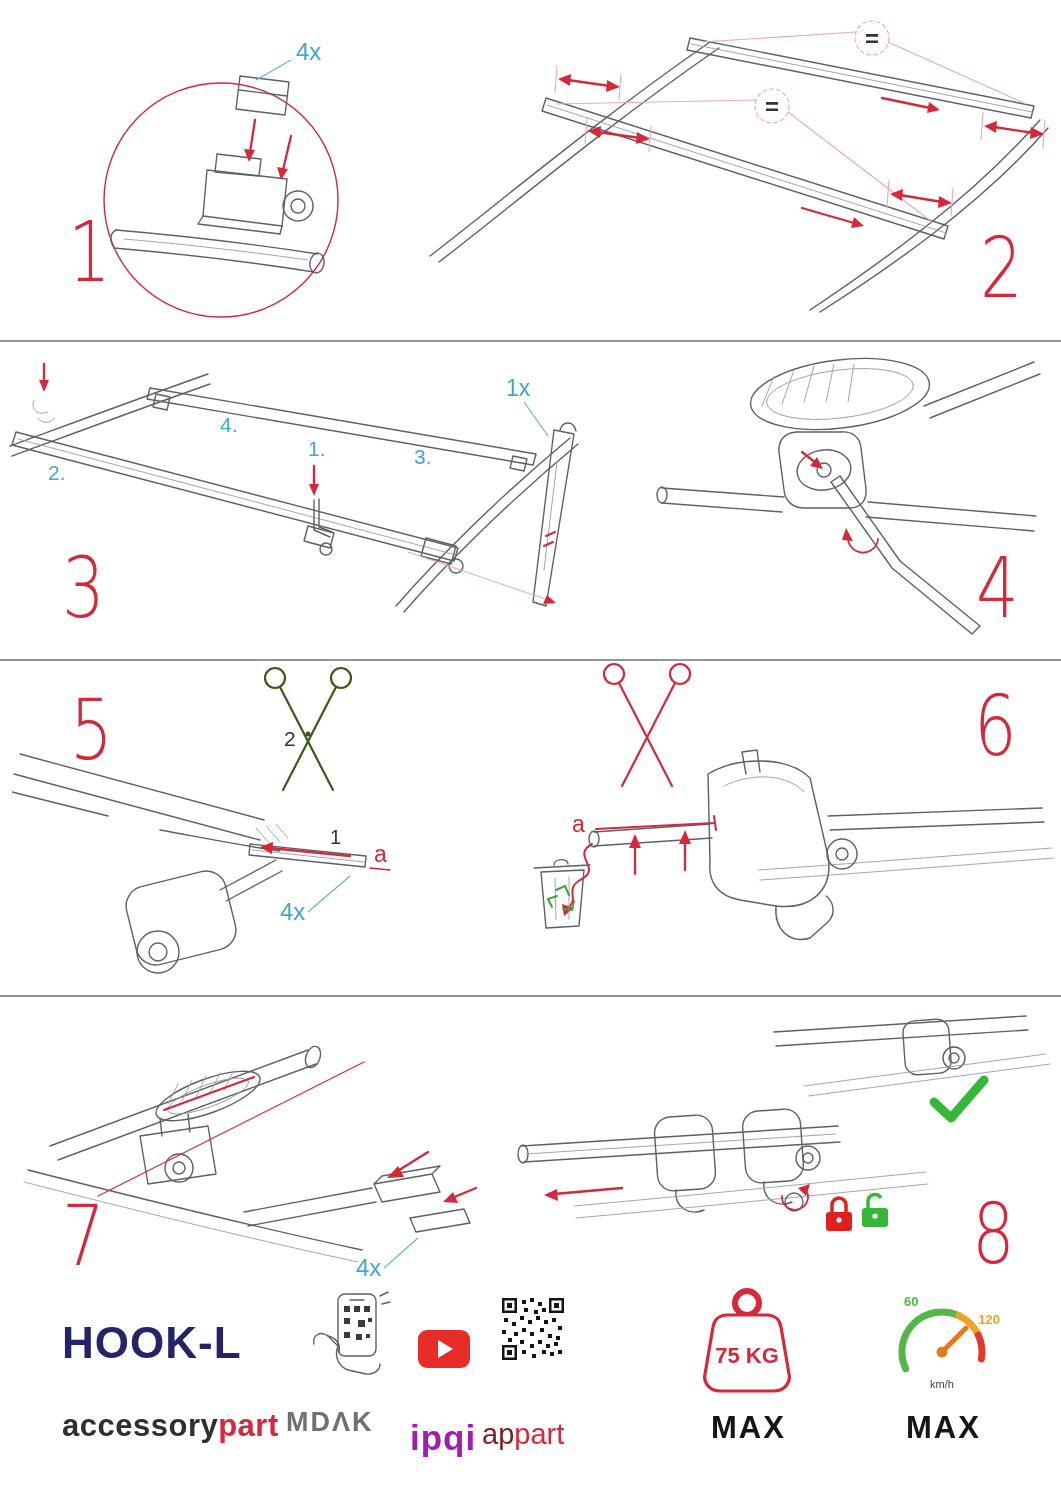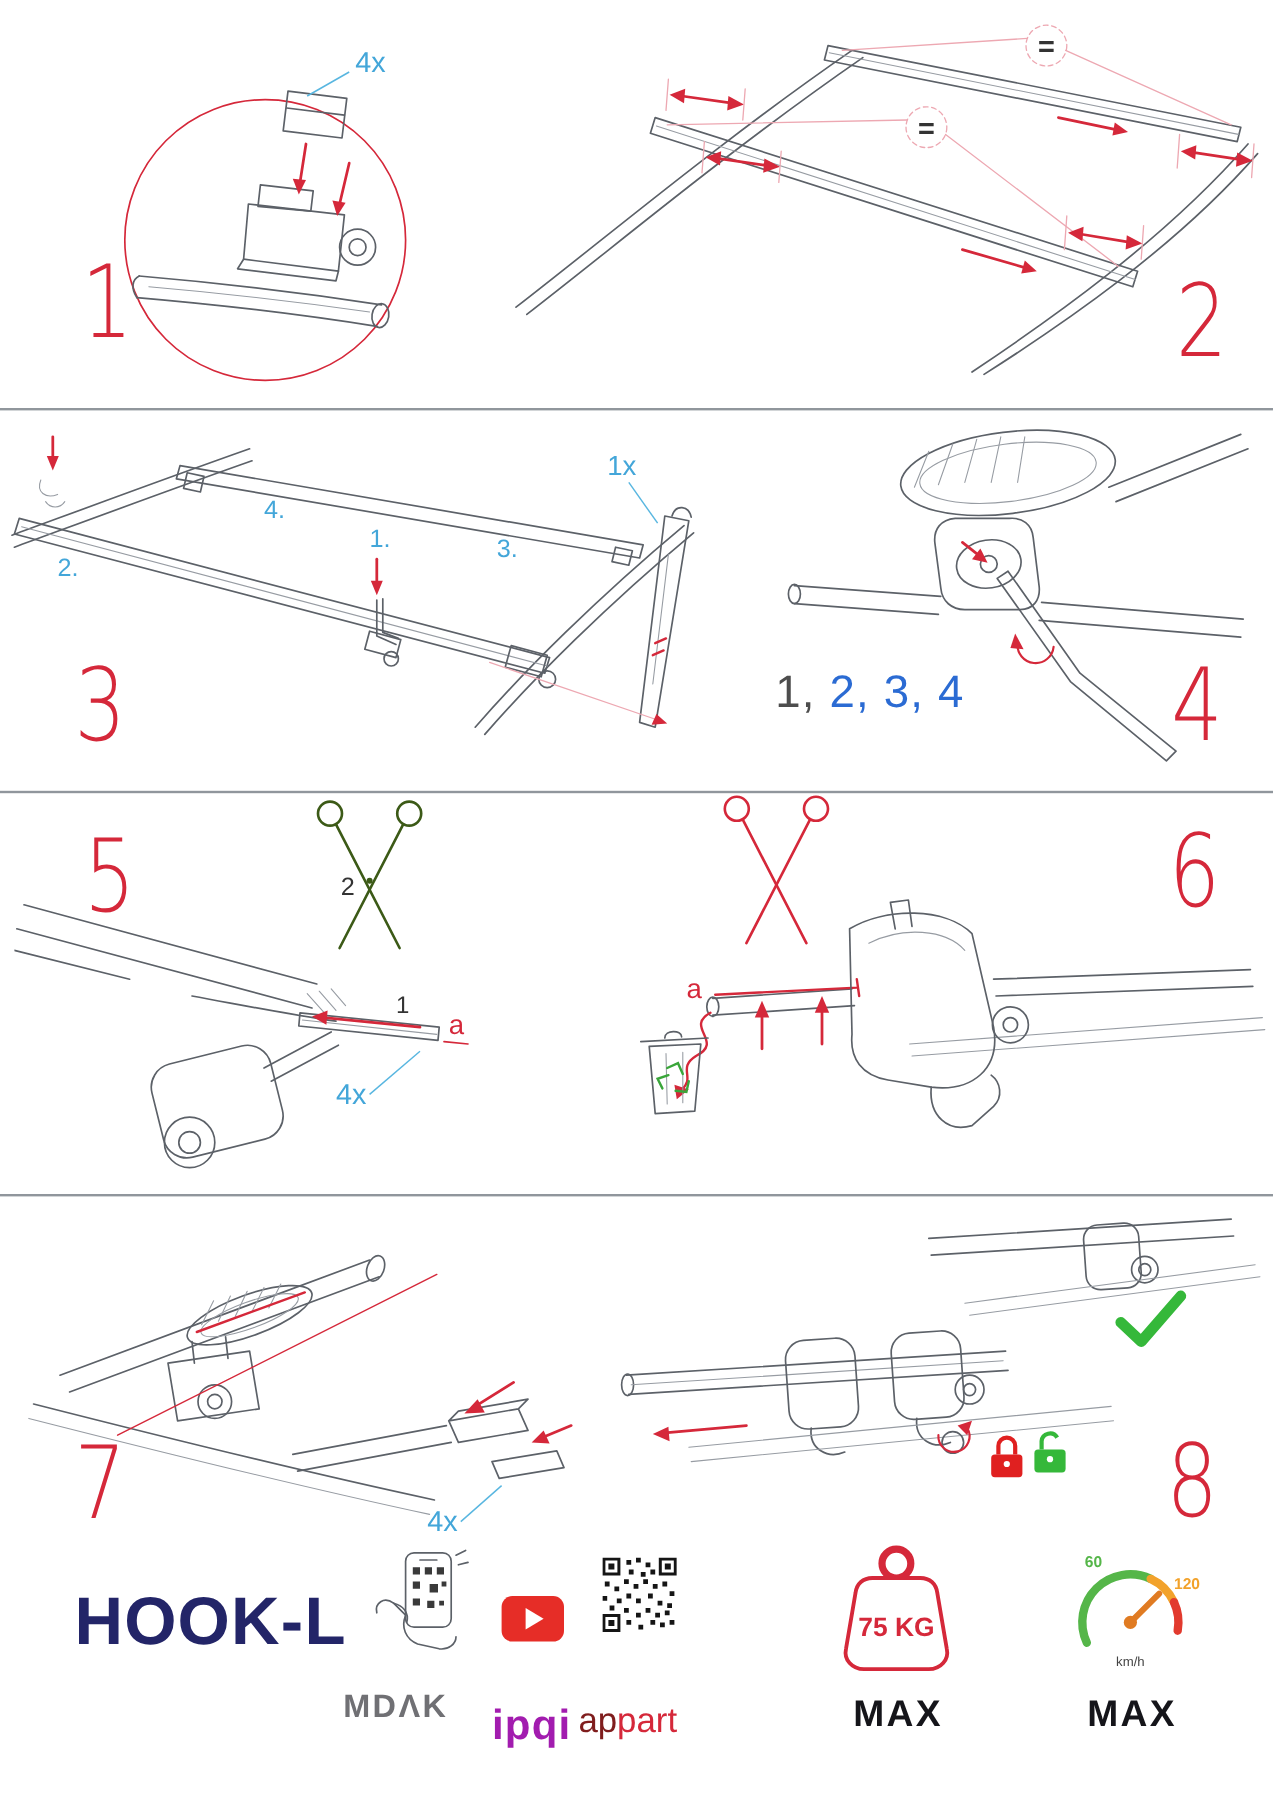--- a/index.html
+++ b/index.html
@@ -15,21 +15,21 @@
   .ink{stroke:#5c6168;fill:none;stroke-width:1.4;stroke-linecap:round;stroke-linejoin:round}
   .thin{stroke:#979ca3;fill:none;stroke-width:.9;stroke-linecap:round}
   .redln{stroke:#d5283a;fill:none;stroke-linecap:round}
   .pink{stroke:#eda8b2;fill:none;stroke-width:1.1;stroke-linecap:round}
   .redarrow{stroke:#d5283a;stroke-width:2.3;fill:none;stroke-linecap:round;stroke-linejoin:round}
   .redhead{fill:#d5283a;stroke:none}
   .blueln{stroke:#58b6e0;fill:none;stroke-width:1.2}
   .bluetext{fill:#43a6d9}
   .inktext{fill:#333}
   .footer-max{position:absolute;font-size:31px;letter-spacing:2px;color:#15151a;font-weight:700}
-  .hookl{position:absolute;font-size:56px;font-weight:700;color:#232568;letter-spacing:1px}
+  .hookl{position:absolute;font-size:44px;font-weight:700;color:#232568;letter-spacing:1px}
   .brand{position:absolute;font-size:31px;font-weight:700;letter-spacing:.5px}
   .brand .b1{color:#2e2e33}.brand .b2{color:#d5283a}
   .mdak{position:absolute;font-size:27px;font-weight:700;color:#707074;letter-spacing:2px}
   .ipqi{position:absolute;font-size:35px;font-weight:700;color:#a21caf;letter-spacing:1px}
   .apline{position:absolute;font-size:29px;font-weight:500}
   .apline .a1{color:#7f1d1d}.apline .a2{color:#d5283a}
   .yt{position:absolute;width:52px;height:38px;background:#e62d27;border-radius:9px;
       display:flex;align-items:center;justify-content:center}
   .yt .tri{width:0;height:0;border-top:9px solid transparent;border-bottom:9px solid transparent;
            border-left:15px solid #fff;margin-left:3px}
@@ -197,23 +197,20 @@
     </g>
     <g class="ink">
       <path d="M197 142 L258 228 L338 294 M206 136 L266 221 L346 286 M338 294 L346 286 M197 142 L206 136"></path>
     </g>
     <g>
       <path class="redln" stroke-width="1.8" d="M214 196 A 15 15 0 1 0 244 199"></path>
       <polygon class="redhead" points="212,188 208,200 219,201"></polygon>
     </g>
   </svg>
 
-  <div class="seqtext" style="left:646px;top:556px">
-    <span class="seq-first">1,</span><span class="seq-rest"> 2, 3, 4</span>
-  </div>
 
   <div class="divider" style="top:659px"></div>
 
   <div class="stepnum" style="left:70px;top:688px">5</div>
 
   <svg class="abs" style="left:12px;top:658px" width="432" height="344" viewBox="0 0 432 344">
     <g stroke="#3c5a17" fill="none" stroke-width="2.2" stroke-linecap="round">
       <circle cx="263" cy="20" r="10"></circle>
       <circle cx="329" cy="20" r="10"></circle>
       <path d="M268 29 L321 132"></path>
@@ -374,20 +371,23 @@
       <circle cx="333" cy="220" r="2.6" fill="#fff"></circle>
     </g>
     <g>
       <path d="M362 208 v-7 a7 7 0 0 1 13 -3" stroke="#35b83a" stroke-width="3.5" fill="none"></path>
       <rect x="356" y="208" width="26" height="19" rx="3" fill="#35b83a"></rect>
       <circle cx="369" cy="216" r="2.6" fill="#fff"></circle>
     </g>
   </svg>
 
   <div class="hookl" style="left:62px;top:1318px">HOOK-L</div>
+  <div class="brand" style="left:62px;top:1408px">
+    <span class="b1">accessory</span><span class="b2">part</span>
+  </div>
 
   <svg class="abs" style="left:308px;top:1290px" width="84" height="94" viewBox="0 0 84 94">
     <rect x="30" y="4" width="38" height="62" rx="7" class="ink" stroke-width="2.4"></rect>
     <path d="M42 10 L56 10" class="ink"></path>
     <path fill="#3a3a3a" d="M36 16h6v6h-6z M46 16h6v6h-6z M56 16h6v6h-6z M36 28h6v6h-6z M50 30h7v7h-7z M36 42h6v6h-6z M48 44h6v6h-6z M60 28h4v4h-4z M58 44h4v4h-4z"></path>
     <path class="ink" stroke-width="2" d="M72 6 L80 2 M74 14 L82 12"></path>
     <path class="ink" stroke-width="2.4" d="M6 54 C4 46 12 40 20 46 L30 56 C26 66 30 76 40 80 L58 84 C66 85 72 80 72 74"></path>
     <path class="ink" stroke-width="2.4" d="M20 46 C28 48 33 54 31 62"></path>
   </svg>
 

